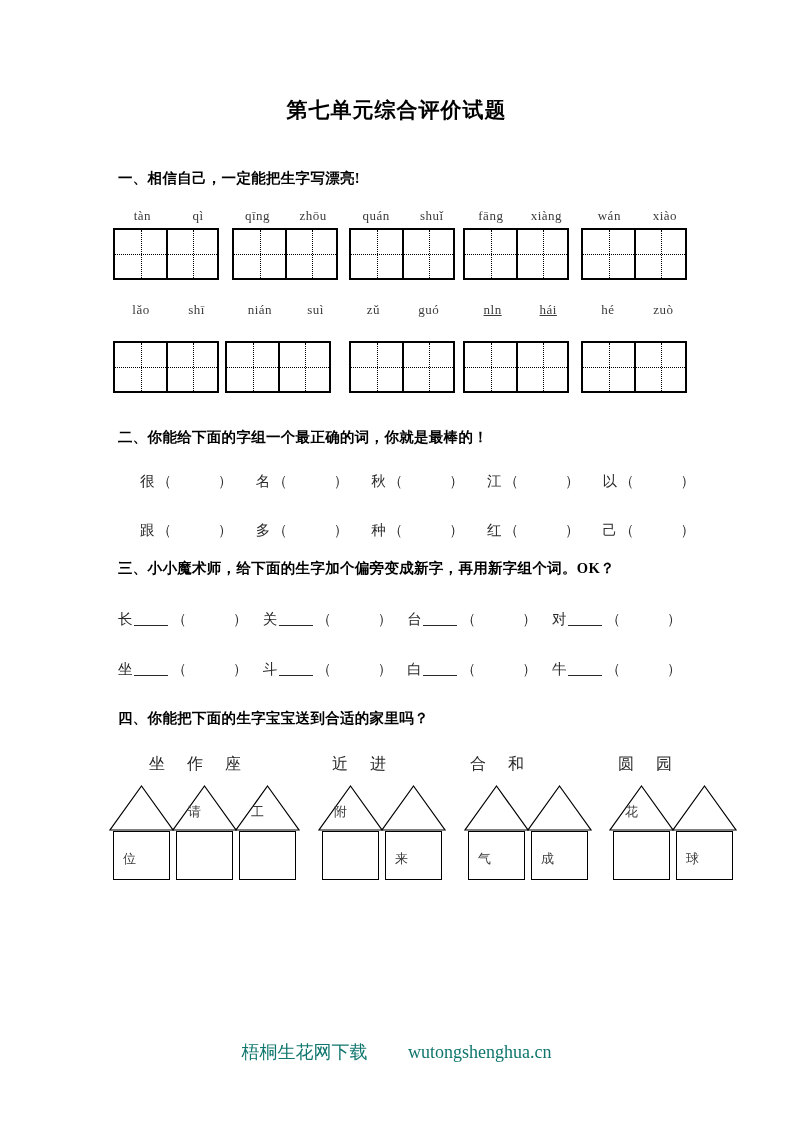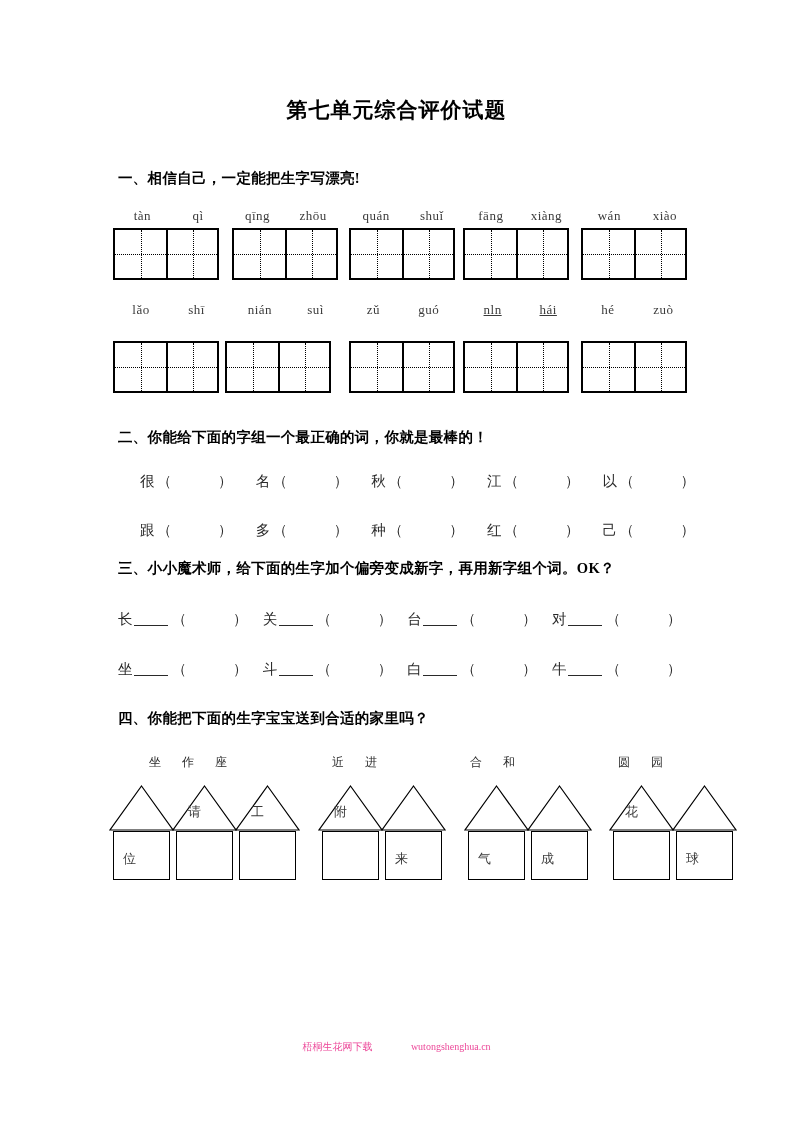--- a/index.html
+++ b/index.html
@@ -154,21 +154,21 @@
 
   
   .house-label-row {
     position: absolute;
     left: 113px;
     width: 580px;
     height: 20px;
   }
   .house-label-group {
     position: absolute;
-    font-size: 12px;
+    font-size: 16px;
     color: #2a2a2a;
     letter-spacing: 9px;
     white-space: nowrap;
   }
 
   .houses-row {
     position: absolute;
     left: 113px;
     width: 600px;
     height: 96px;
@@ -211,22 +211,22 @@
     color: #3a3a3a;
   }
 
   
   .footer {
     position: absolute;
     top: 1040px;
     left: 0;
     width: 793px;
     text-align: center;
-    font-size: 10px;
-    color: #ec4899;
+    font-size: 18px;
+    color: #0f766e;
   }
   .footer .f-site { margin-left: 36px; font-family: "Liberation Serif", "DejaVu Serif", serif; }
 </style>
 </head>
 <body>
 
 <div class="page">
 
   <div class="doc-title">第七单元综合评价试题</div>
 

